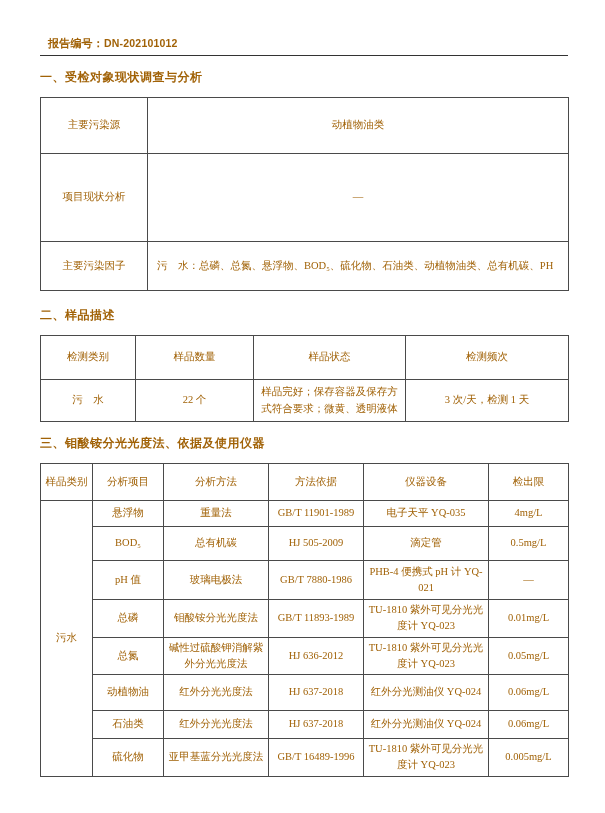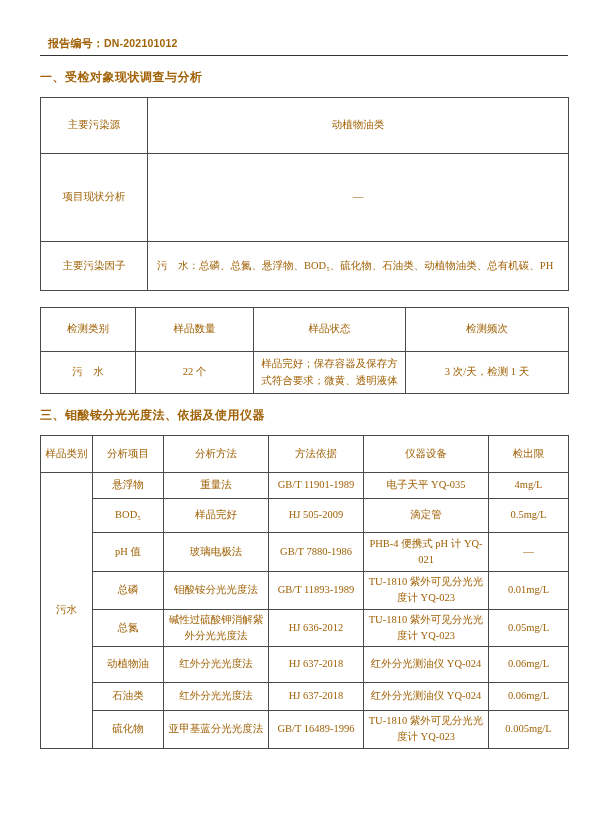--- a/index.html
+++ b/index.html
@@ -101,20 +101,21 @@
       <td>项目现状分析</td>
       <td>—</td>
     </tr>
     <tr>
       <td>主要污染因子</td>
       <td class="val-left">污　水：总磷、总氮、悬浮物、BOD₅、硫化物、石油类、动植物油类、总有机碳、PH</td>
     </tr>
   </tbody>
     </table>
 
+  <h2 class="sec-title">二、样品描述</h2>
 
   <table class="doc t2">
     <colgroup>
         <col style="width:95px">
         <col style="width:118px">
         <col style="width:152px">
         <col style="width:163px">
       </colgroup>
     <tbody>
         <tr>
@@ -157,21 +158,21 @@
       <tr>
         <td rowspan="8">污水</td>
         <td>悬浮物</td>
         <td>重量法</td>
         <td class="num">GB/T 11901-1989</td>
         <td>电子天平 YQ-035</td>
         <td class="num">4mg/L</td>
       </tr>
       <tr>
         <td>BOD₅</td>
-        <td>样品完好</td>
+        <td>总有机碳</td>
         <td class="num">HJ 505-2009</td>
         <td>滴定管</td>
         <td class="num">0.5mg/L</td>
       </tr>
       <tr>
         <td>pH 值</td>
         <td>玻璃电极法</td>
         <td class="num">GB/T 7880-1986</td>
         <td>PHB-4 便携式 pH 计 YQ-021</td>
         <td class="num">—</td>

